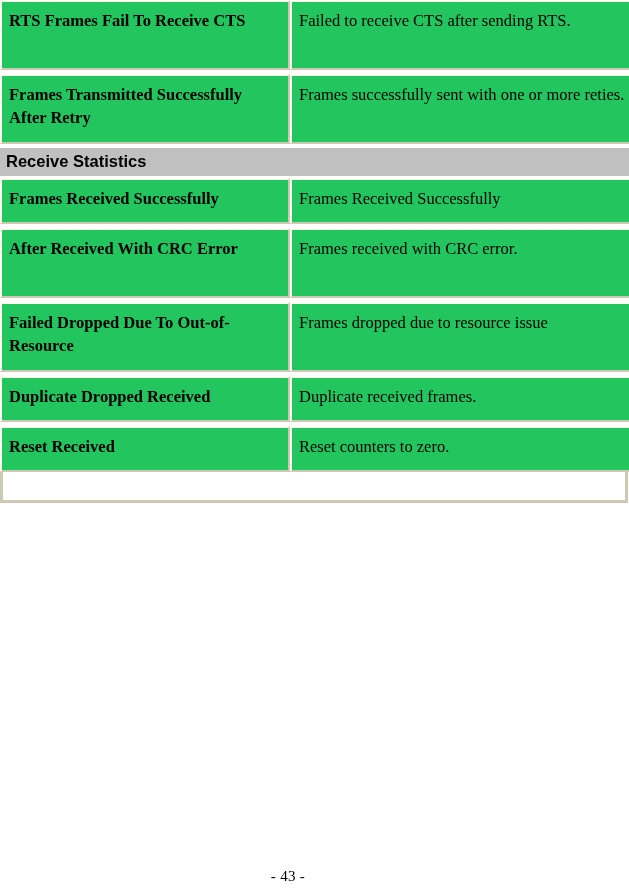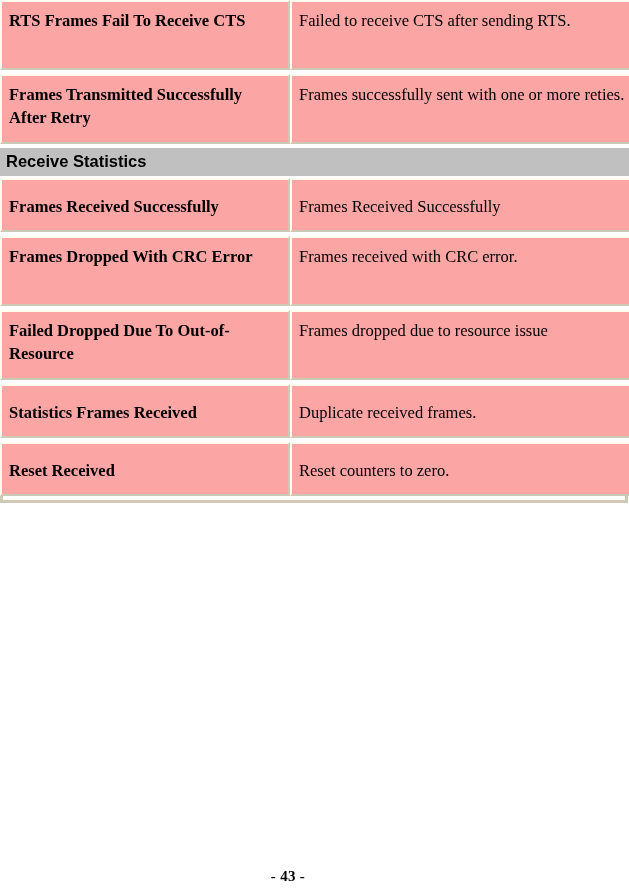--- a/index.html
+++ b/index.html
@@ -45,40 +45,40 @@
     border-right: 3px solid #cec9b4;
     border-top: 3px solid #cec9b4;
     border-bottom: 3px solid #cec9b4;
     box-sizing: border-box;
     pointer-events: none;
   }
 
   .stat-table td {
     vertical-align: top;
     padding: 7px 7px 7px 7px;
-    background: #fca5a5;
+    background: #22c55e;
     border: 2px solid;
     border-color: #ffffef #cec9b4 #cec9b4 #ffffef;
     font-size: 16.5px;
     line-height: 1.42;
     color: #000000;
   }
 
   .col-label {
     width: 272px;
     font-weight: bold;
   }
   .col-desc {
     width: 349px;
     font-weight: normal;
   }
 
   
   .cell-h2 { min-height: 52px; }
-  .cell-h1 { min-height: 28px; margin-top: 8px; }
+  .cell-h1 { min-height: 28px; }
 
   
   .gutter td {
     border: none;
     padding: 0;
     height: 4px;
     background: #ffffff;
   }
 
   
@@ -103,21 +103,21 @@
 
   
   .page-footer {
     position: absolute;
     left: 0;
     top: 868px;
     width: 576px;
     text-align: center;
     font-family: "Liberation Serif", "DejaVu Serif", serif;
     font-size: 15px;
-    font-weight: bold;
+    font-weight: normal;
     color: #000000;
     letter-spacing: 0.3px;
   }
 </style>
 </head>
 <body>
 
 <div class="page">
 
   <div class="stat-table-frame"></div>
@@ -165,21 +165,21 @@
           <div class="cell-h1">Frames Received Successfully</div>
         </td>
       </tr>
       <tr class="gutter">
           <td></td>
           <td></td>
         </tr>
 
       <tr>
         <td class="col-label">
-          <div class="cell-h2">Frames Dropped With CRC Error</div>
+          <div class="cell-h2">After Received With CRC Error</div>
         </td>
         <td class="col-desc">
           <div class="cell-h2">Frames received with CRC error.</div>
         </td>
       </tr>
       <tr class="gutter">
           <td></td>
           <td></td>
         </tr>
 
@@ -191,21 +191,21 @@
           <div class="cell-h2">Frames dropped due to resource issue</div>
         </td>
       </tr>
       <tr class="gutter">
           <td></td>
           <td></td>
         </tr>
 
       <tr>
         <td class="col-label">
-          <div class="cell-h1">Statistics Frames Received</div>
+          <div class="cell-h1">Duplicate Dropped Received</div>
         </td>
         <td class="col-desc">
           <div class="cell-h1">Duplicate received frames.</div>
         </td>
       </tr>
       <tr class="gutter">
           <td></td>
           <td></td>
         </tr>
 

